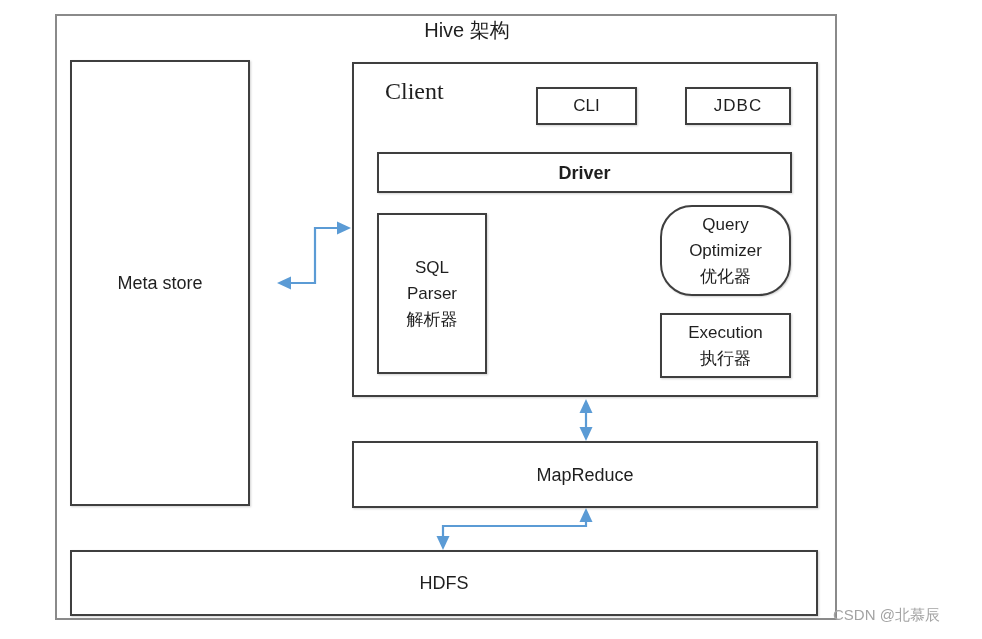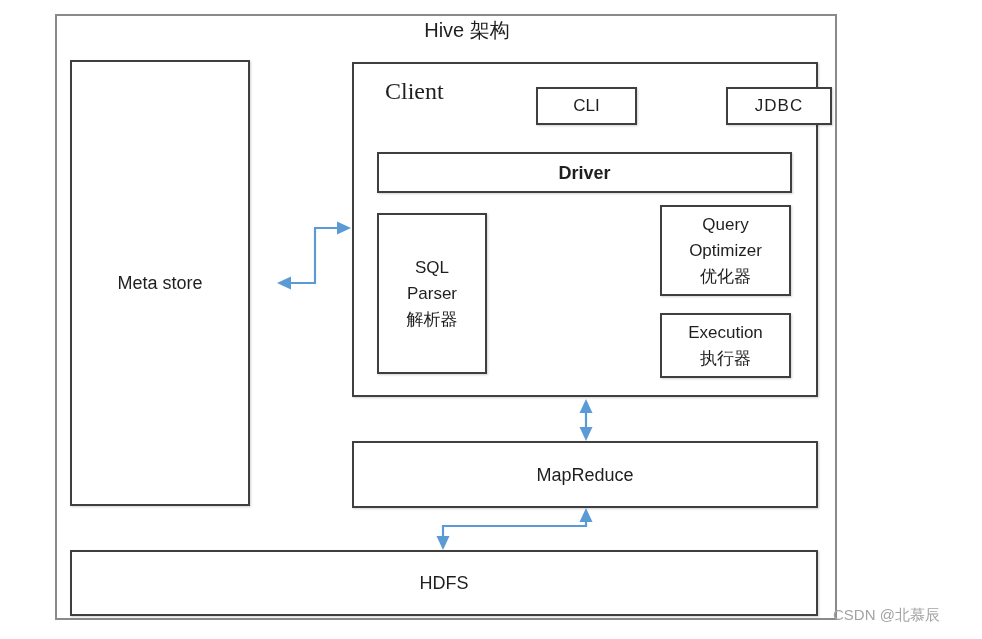--- a/index.html
+++ b/index.html
@@ -49,25 +49,25 @@
   .box .lines { display: block; }
   .metastore { left: 70px;  top: 60px;  width: 180px; height: 446px; font-size: 18px; }
   .client    { left: 352px; top: 62px;  width: 466px; height: 335px;
                align-items: flex-start; justify-content: flex-start; }
   .client-label {
     padding: 14px 0 0 31px;
     font-size: 24px;
     font-family: Liberation Serif, serif;
   }
   .cli       { left: 536px; top: 87px;  width: 101px; height: 38px; }
-  .jdbc      { left: 685px; top: 87px;  width: 106px; height: 38px; letter-spacing: 1px; margin-left: 41px; }
+  .jdbc      { left: 685px; top: 87px;  width: 106px; height: 38px; letter-spacing: 1px; }
   .driver    { left: 377px; top: 152px; width: 415px; height: 41px; font-size: 18px; font-weight: bold; }
   .sql-parser     { left: 377px; top: 213px; width: 110px; height: 161px; }
   .physical-plan  { left: 507px; top: 213px; width: 130px; height: 161px; }
-  .query-optimizer{ left: 660px; top: 205px; width: 131px; height: 91px;  }
+  .query-optimizer{ left: 660px; top: 205px; width: 131px; height: 91px; border-radius: 32px;  }
   .execution      { left: 660px; top: 313px; width: 131px; height: 65px;  }
   .mapreduce { left: 352px; top: 441px; width: 466px; height: 67px; font-size: 18px; }
   .hdfs      { left: 70px;  top: 550px; width: 748px; height: 66px; font-size: 18px; }
   .arrows-layer {
     position: absolute;
     left: 0; top: 0;
     width: 982px; height: 639px;
     pointer-events: none;
   }
   .arrows-layer .stroke {

